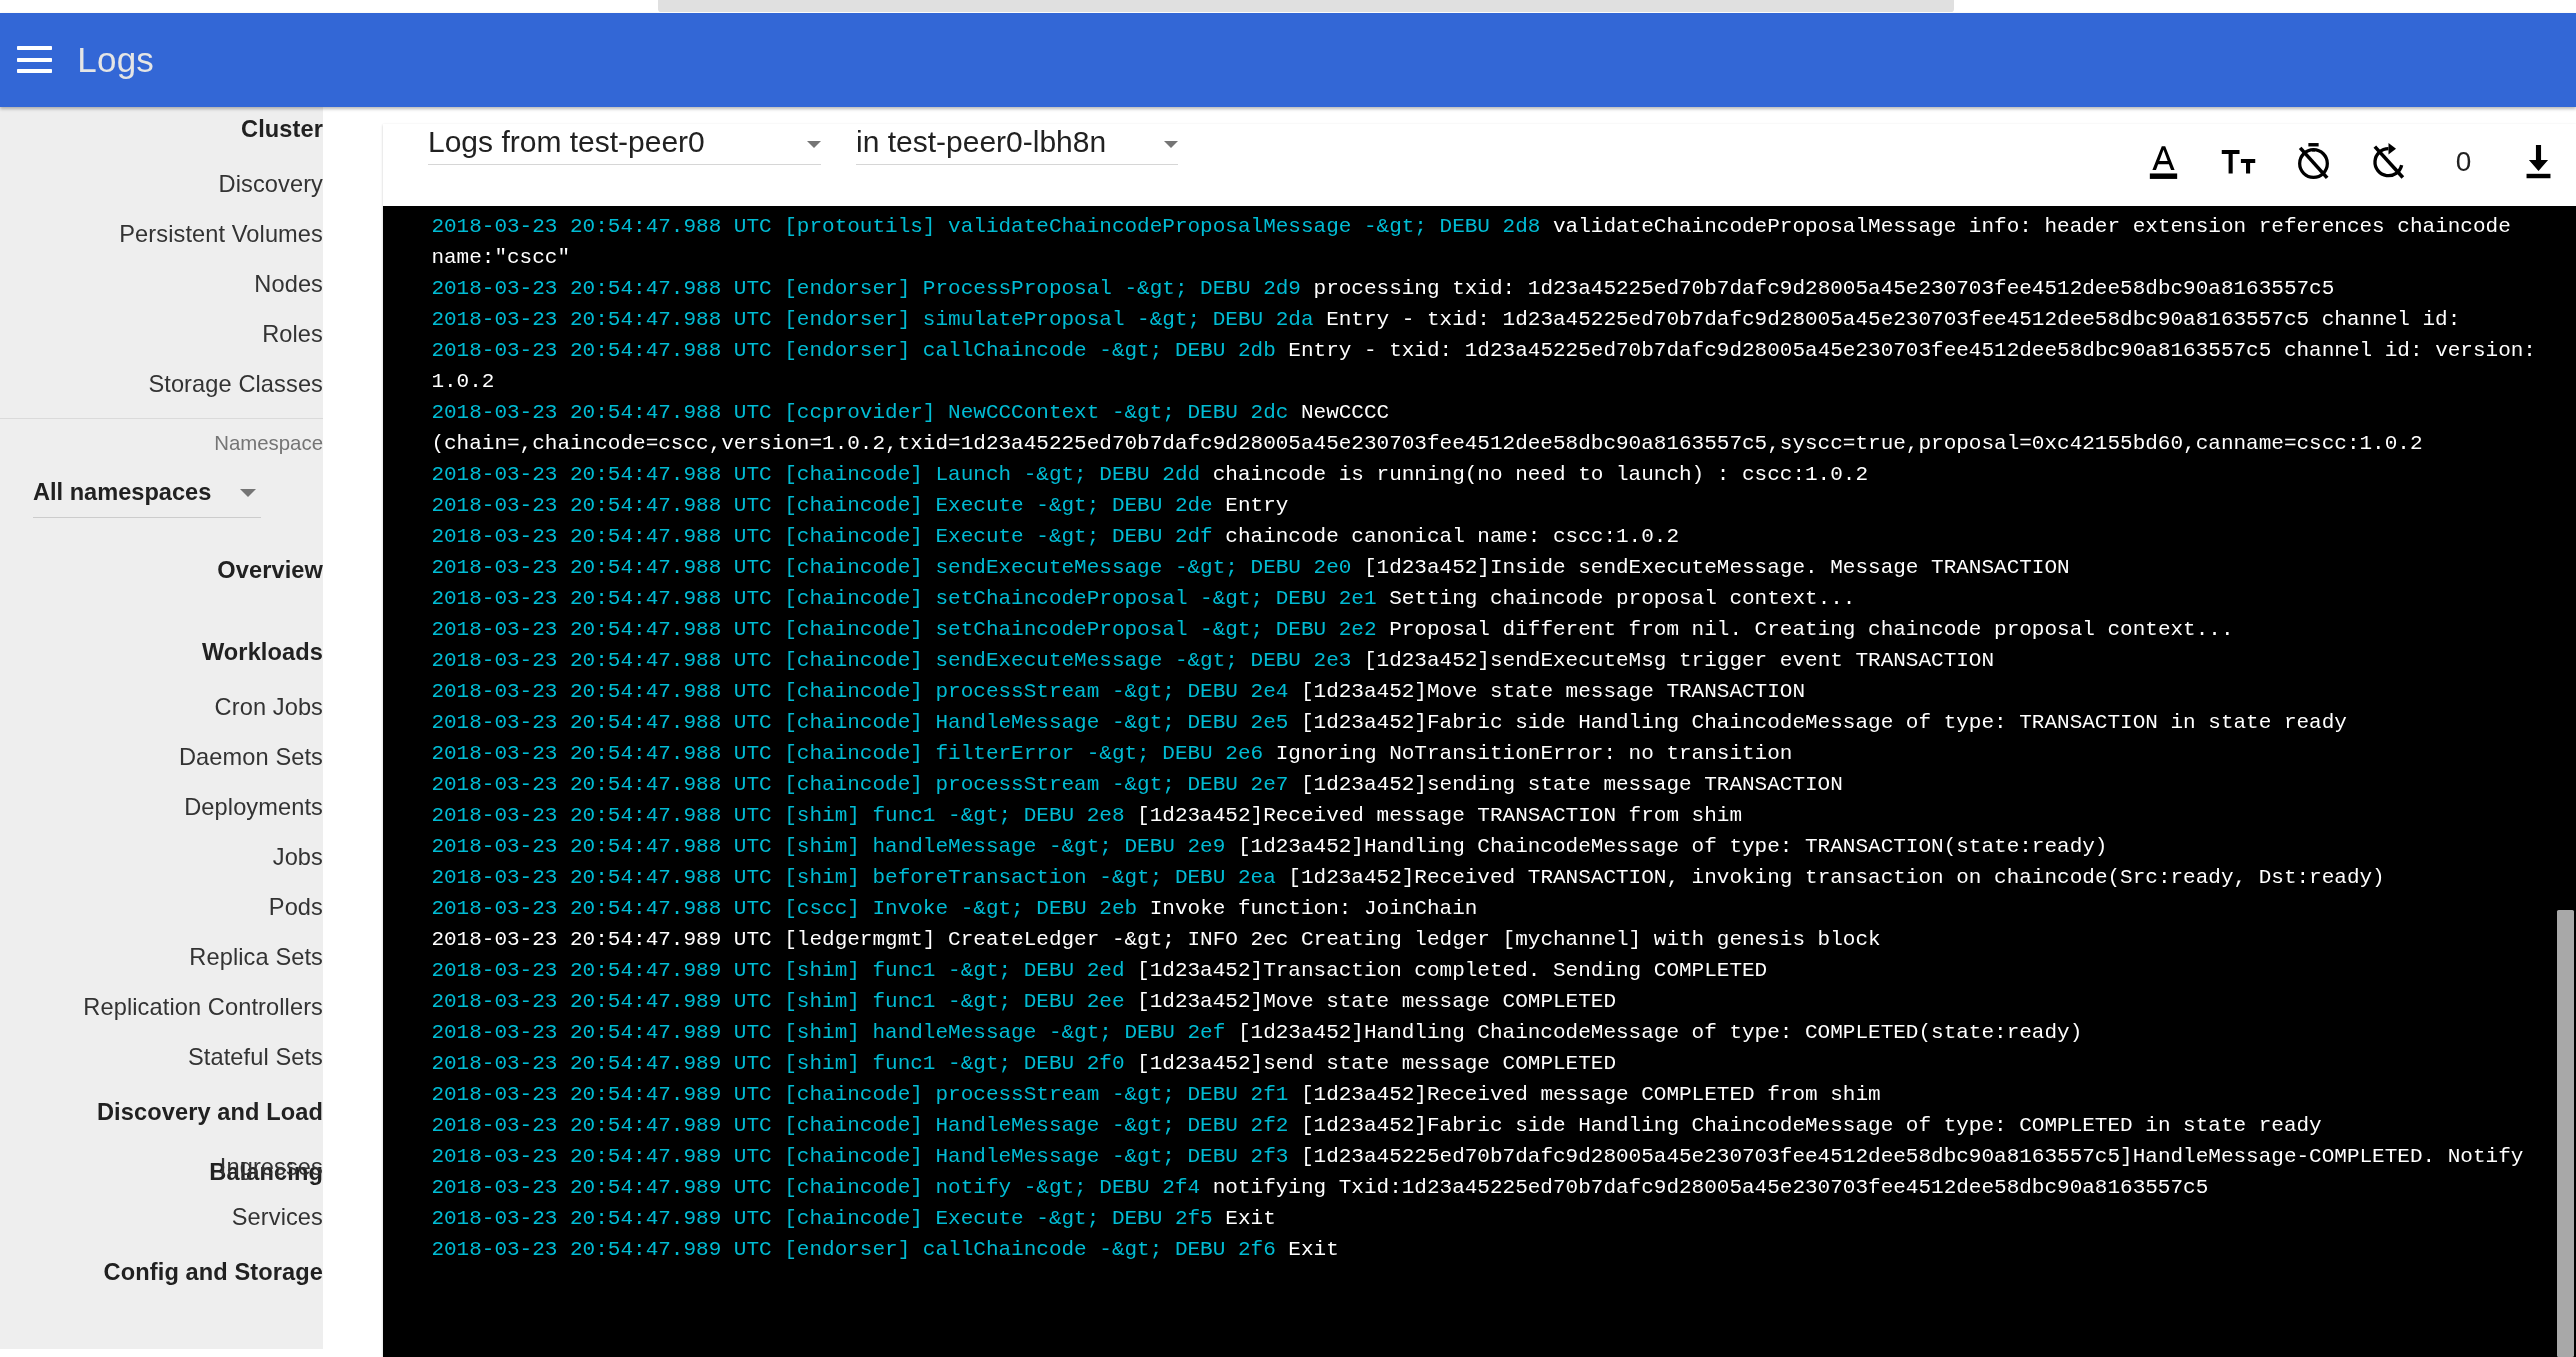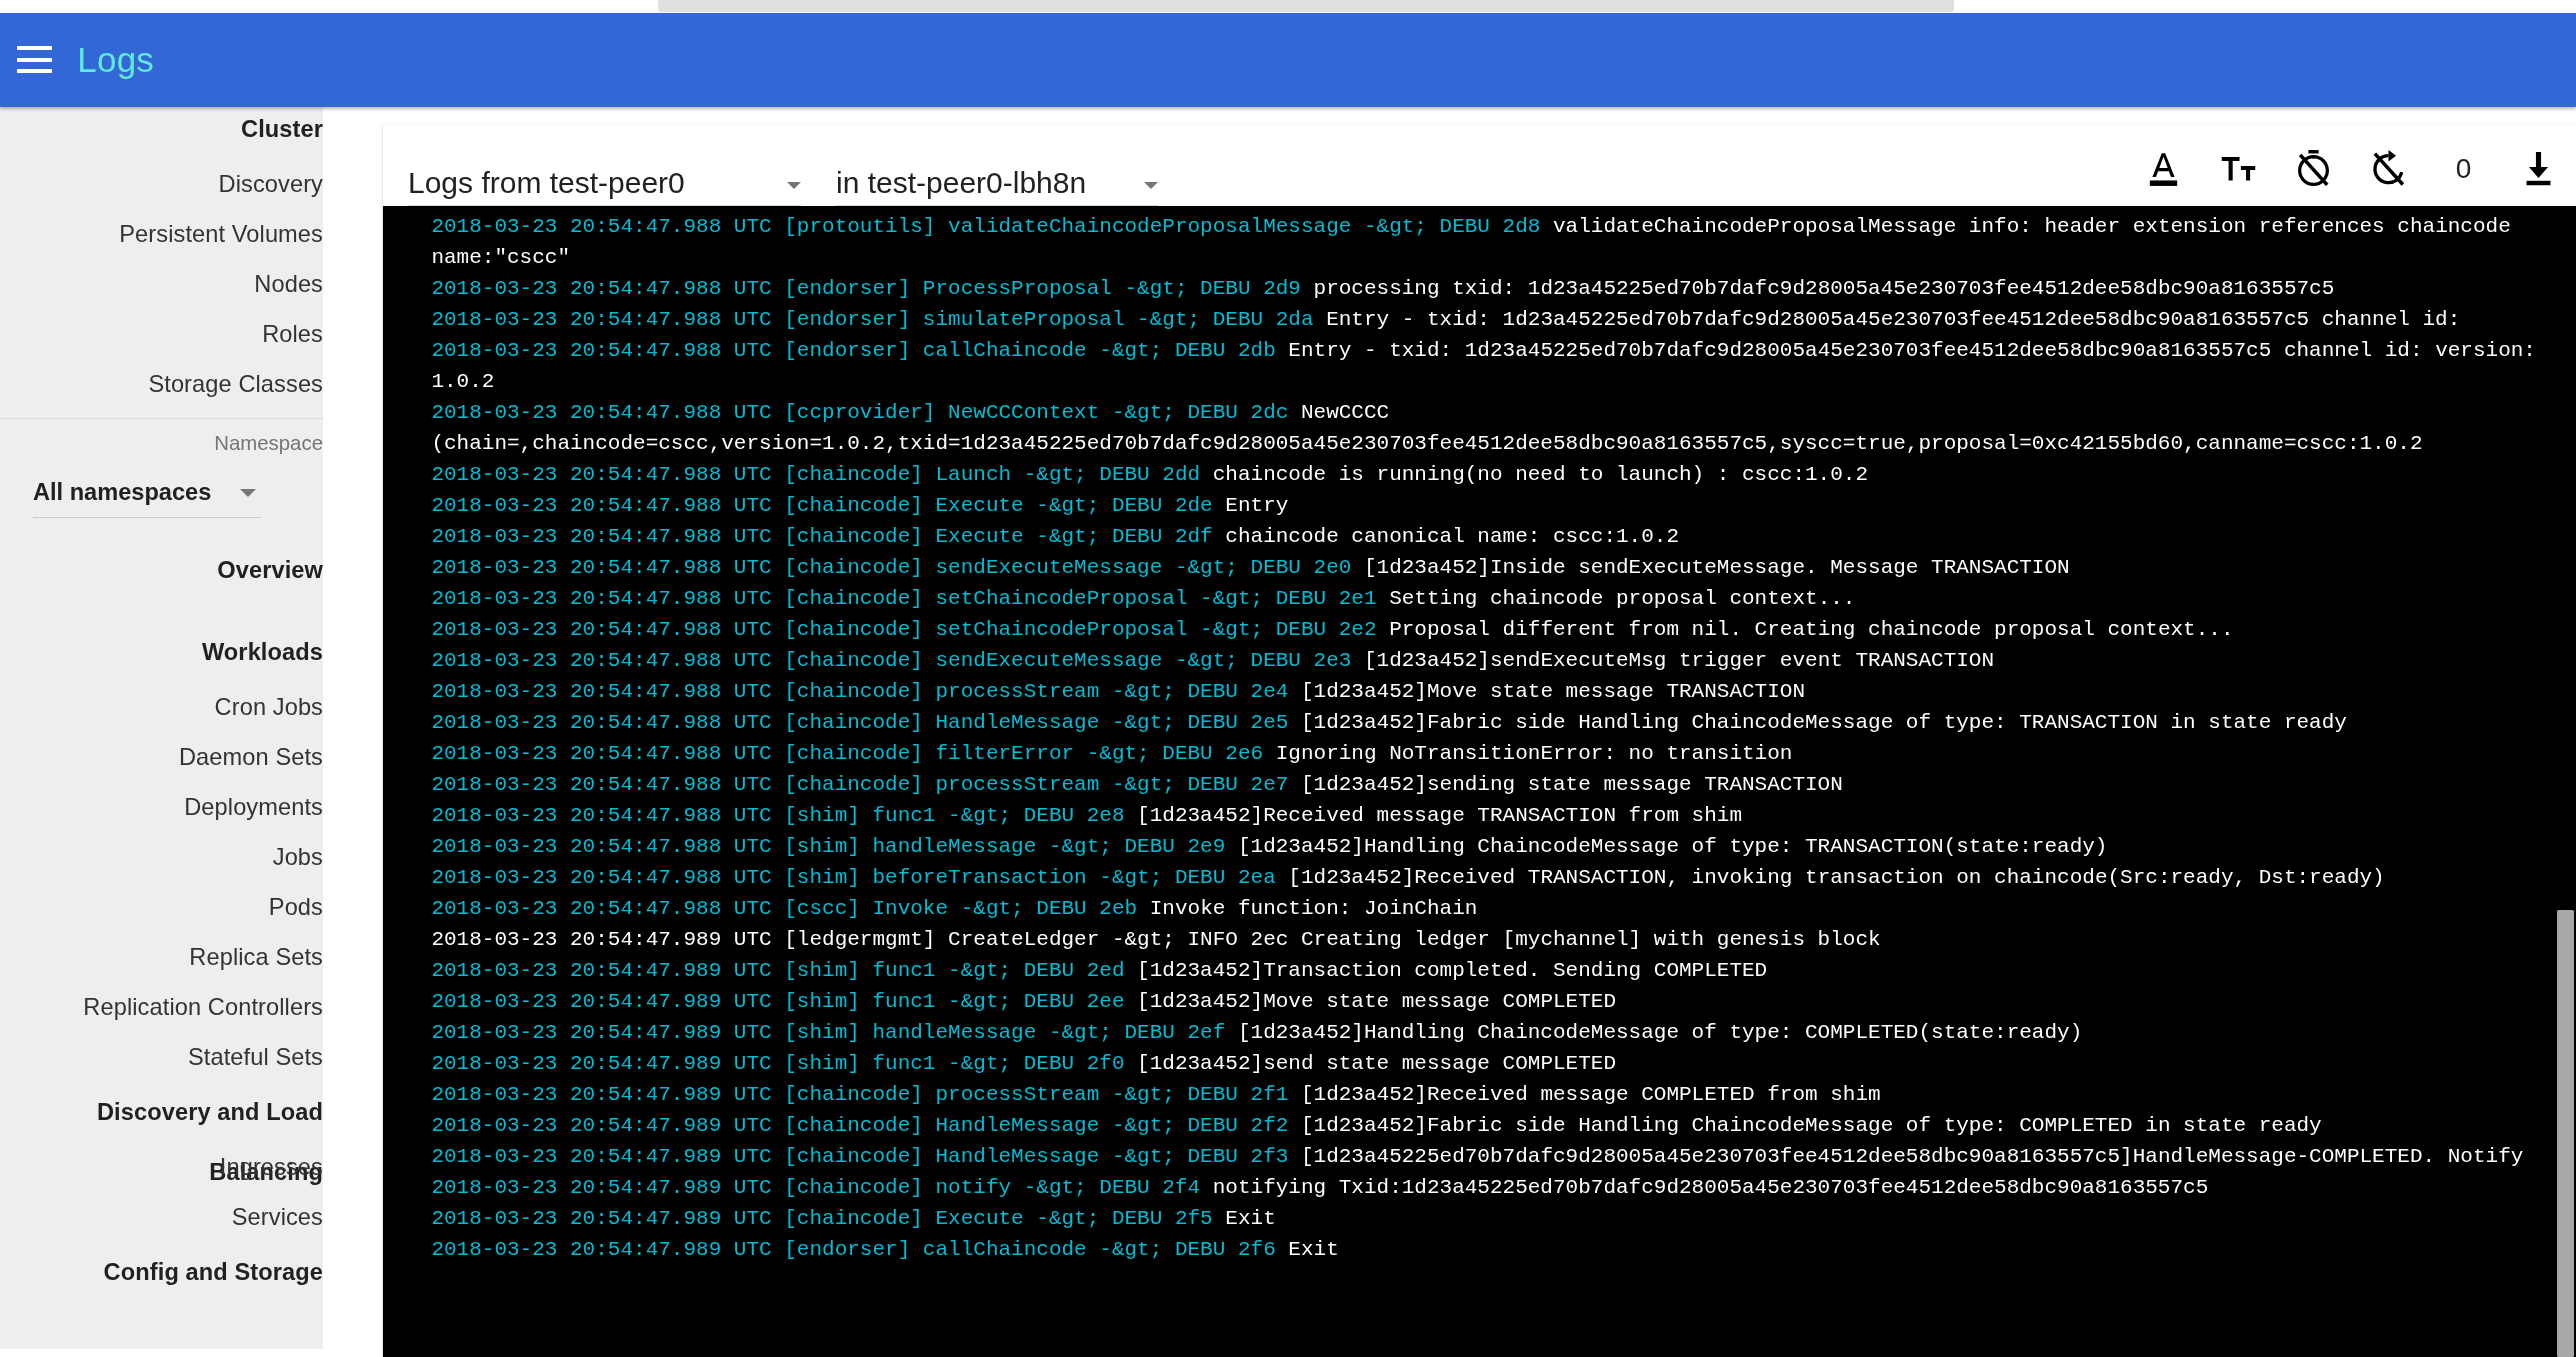--- a/index.html
+++ b/index.html
@@ -57,21 +57,21 @@
     cursor: pointer;
   }
   .hamburger span {
     display: block;
     height: 3.9px;
     width: 100%;
     background: #ffffff;
     border-radius: 0.8px;
   }
   .appbar-title {
-    color: #5eead4;
+    color: #e5e5e5;
     font-size: 35px;
     font-weight: 400;
     letter-spacing: 0.2px;
   }
 
   
   .sidebar {
     position: absolute;
     left: 0;
     top: 99px;
@@ -145,23 +145,24 @@
     top: 124px;
     width: 2193px;
     height: 1233px;
     background: #ffffff;
     box-shadow: 0 0.8px 2.4px rgba(0,0,0,0.22);
     overflow: hidden;
   }
   .card-toolbar {
     height: 82px;
     display: flex;
-    align-items: flex-end;
+    align-items: flex-start;
     padding: 0 0 0 25px;
     background: #ffffff;
+    margin-left: 20px;
   }
   .selector {
     display: flex;
     align-items: flex-end;
     border-bottom: 0.8px solid #d6d6d6;
     padding-bottom: 4.7px;
     cursor: pointer;
     margin-right: 35px;
   }
   .selector .sel-text {

